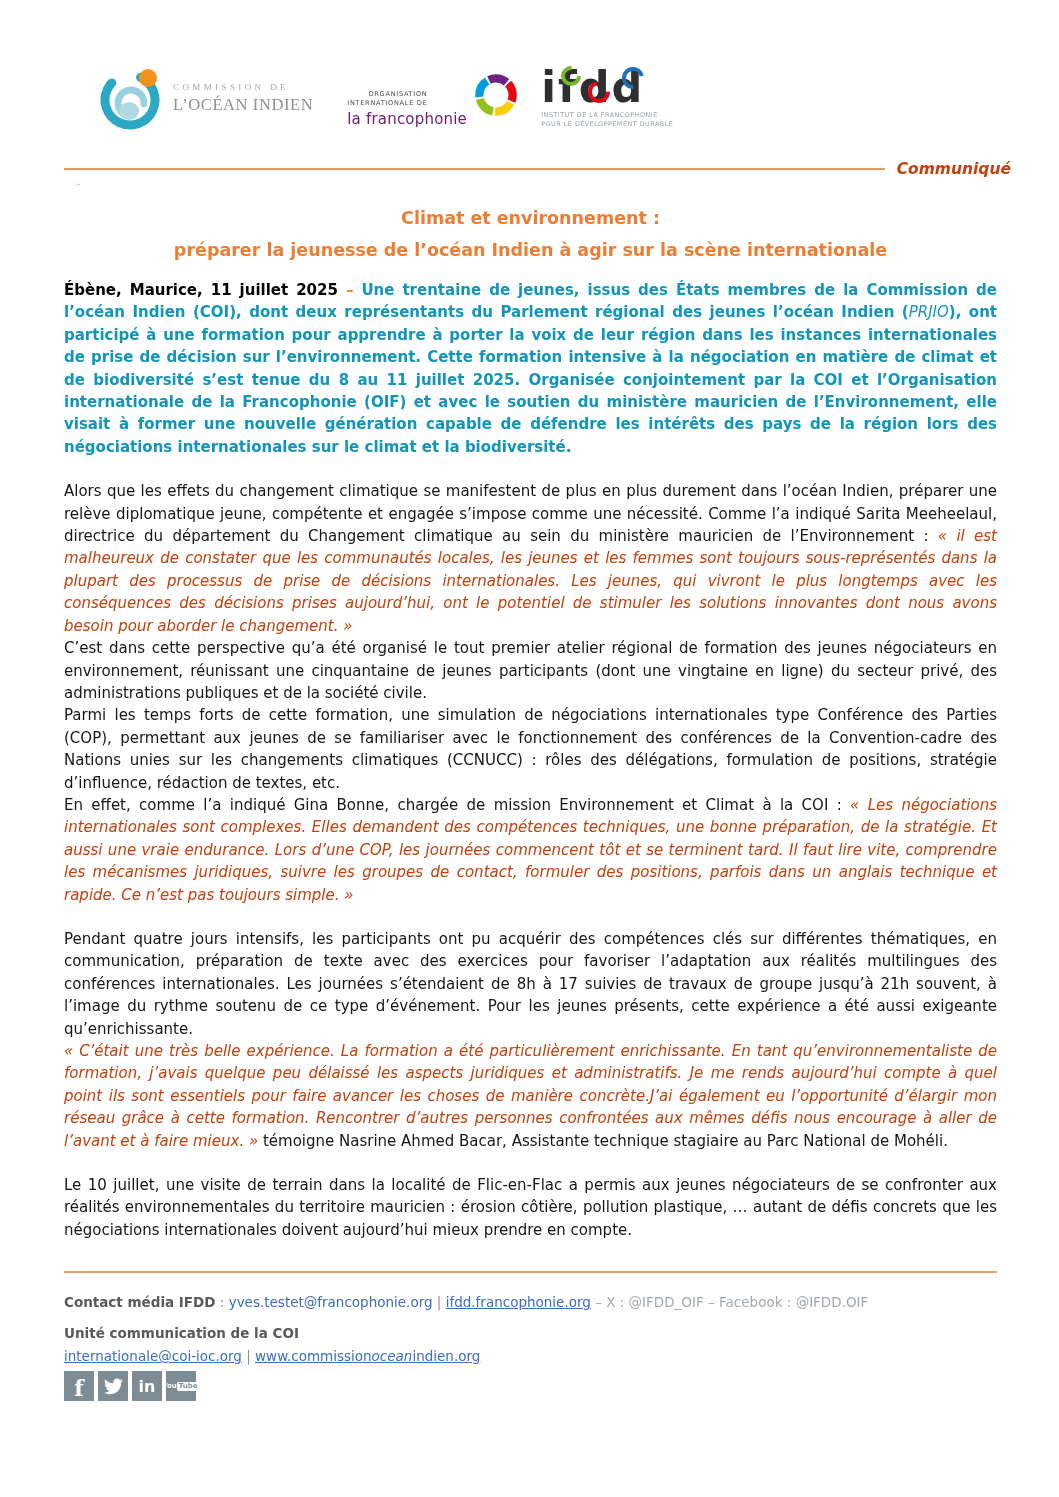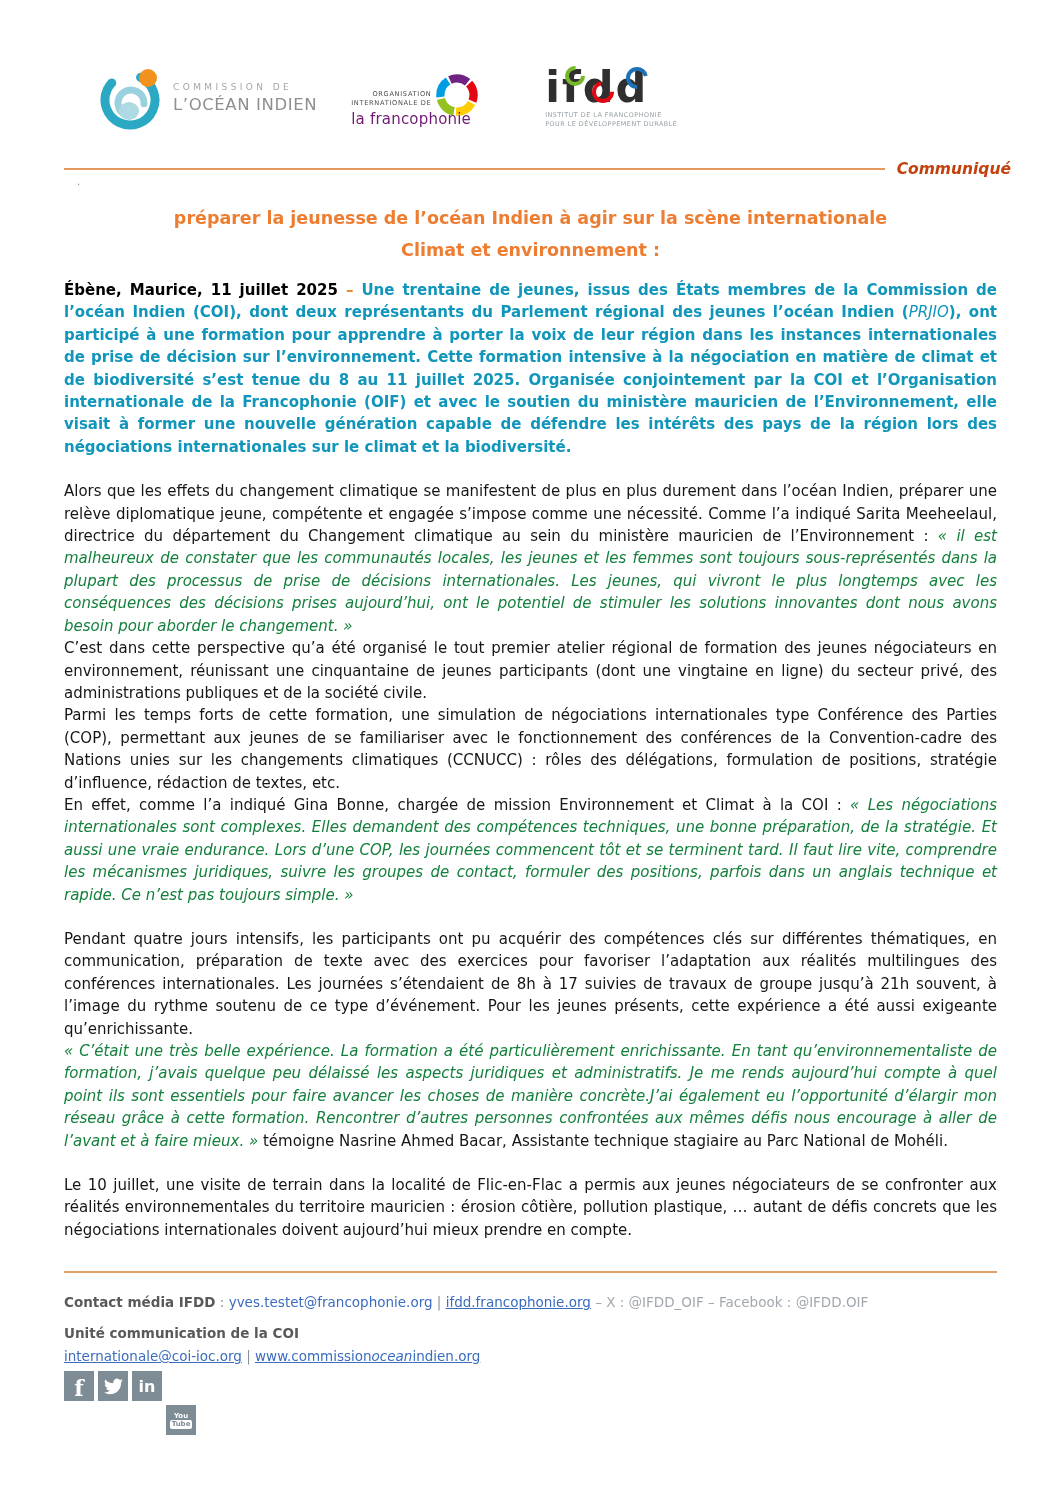--- a/index.html
+++ b/index.html
@@ -4,25 +4,25 @@
 <style>
   html,body { margin:0; padding:0; background:#ffffff; }
   .page {
     position:relative; width:1059px; height:1497px; background:#ffffff;
     font-family:"DejaVu Sans","Liberation Sans",sans-serif; overflow:hidden;
   }
   
   .logos { display:flex; align-items:flex-start; padding:66px 0 0 98px; height:86px; }
   .logo-coi { display:flex; align-items:center; }
   .coi-mark { width:64px; height:64px; }
-  .coi-text { margin-left:11px; }
+  .coi-text { margin-left:11px;font-family:Liberation Serif, serif; }
   .coi-line1 { font-size:9px; letter-spacing:3.4px; color:#A6A6A6; white-space:nowrap; }
   .coi-line2 { font-size:16.5px; letter-spacing:0.6px; color:#8F8F8F; margin-top:3px; white-space:nowrap; }
   .logo-oif { margin-left:34px; width:172px; padding-top:6px; }
-  .oif-top { display:flex; justify-content:flex-start; align-items:flex-start; }
+  .oif-top { display:flex; justify-content:space-between; align-items:flex-start; }
   .oif-small { text-align:right; font-size:6.6px; letter-spacing:0.7px; color:#4A4A4A; line-height:8.5px; margin-top:18px; margin-right:3px; white-space:nowrap; }
   .oif-ring { width:46px; height:46px; }
   .oif-name { font-size:15px; color:#701a75; letter-spacing:0.2px; margin-top:-8px; white-space:nowrap; }
   .logo-ifdd { margin-left:22px; position:relative; padding-top:0; }
   .ifdd-word { font-size:43px; font-weight:bold; color:#2F2F2F; line-height:42px; letter-spacing:2px; }
   .ifdd-rings { position:absolute; left:0; top:0; width:120px; height:46px; pointer-events:none; }
   .ifdd-cap { font-size:6.4px; color:#96A0A6; letter-spacing:0.5px; line-height:8.5px; margin-top:3px; white-space:nowrap; }
   
   .rule-row { display:flex; align-items:center; margin:8px 48px 0 64px; }
   .rule { flex:1; height:2px; background:#E6995B; }
@@ -30,40 +30,40 @@
   .stray-dot { position:absolute; left:77px; top:176px; color:#8a8a8a; font-size:10px; }
   
   .content { margin:0 62px 0 64px; }
   .title { text-align:center; color:#ED7D31; font-weight:bold; font-size:17.5px; line-height:32px; margin-top:24px; }
   .body-text { font-size:15px; line-height:22.4px; text-align:justify; color:#161616; margin:0; }
   .mt { margin-top:22px; }
   .dateline { font-weight:bold; color:#000000; }
   .dash { color:#E98C3A; font-weight:bold; }
   .lead { font-weight:bold; color:#1095BB; }
   .prjio { font-weight:normal;font-style:italic; }
-  .quote { font-style:italic; color:#15803d;margin-top:48px; }
+  .quote { font-style:italic; color:#c2410c;margin-top:48px; }
   .section-h { font-weight:bold; font-size:15px; color:#111111; margin:22px 0 0 0; }
   
   .footer { margin-top:30px; }
   .f-rule { height:2px; background:#DFA06A; margin:0 62px 0 64px; }
   .f-inner { margin:0 64px; font-size:13.5px; }
   .f-line1 { margin-top:21px; color:#9FA6AC; }
   .f-bold { font-weight:bold; color:#595959; }
   .f-sep { color:#8A9096; }
   a.f-link { color:#3B6CC0; text-decoration:none; cursor:pointer; }
   a.f-link-u { color:#3B6CC0; text-decoration:underline; cursor:pointer; }
   .f-muted { color:#A2A8AE; }
   .f-line2 { margin-top:15px; }
   .f-line3 { margin-top:7px; }
   .site-it { font-style:italic; }
   .social { display:flex; gap:4px; margin-top:7px; }
   .icon { width:30px; height:30px; background:#7E8C96; color:#ffffff; display:flex; align-items:center; justify-content:center; cursor:pointer; }
   .fb-glyph { font-family:"DejaVu Serif","Liberation Serif",serif; font-weight:bold; font-size:22px; line-height:28px; margin-top:4px; }
   .li-glyph { font-weight:bold; font-size:16px; }
-  .yt { flex-direction:column;margin-top:34px; }
+  .yt { flex-direction:row; }
   .yt-you { font-size:7px; line-height:8px; font-weight:bold; }
   .yt-tube { background:#ffffff; color:#7E8C96; font-size:7px; line-height:9px; font-weight:bold; border-radius:2px; padding:0 2px; }
 </style>
 </head>
 <body>
 
 <div class="page">
 
   <div class="logos">
     <div class="logo-coi">
@@ -113,22 +113,22 @@
   <div class="rule-row">
     <div class="rule"></div>
     <div class="communique">Communiqué</div>
   </div>
 
   <span class="stray-dot">.</span>
 
   <div class="content">
 
     <div class="title">
+      <div>Climat et environnement :</div>
       <div>préparer la jeunesse de l’océan Indien à agir sur la scène internationale</div>
-      <div>Climat et environnement :</div>
     </div>
 
     <p class="body-text mt" style="margin-top:13px"><span class="dateline">Ébène, Maurice, 11 juillet 2025</span><span class="dash"> – </span><span class="lead">Une trentaine de jeunes, issus des États membres de la Commission de l’océan Indien (COI), dont deux représentants du Parlement régional des jeunes l’océan Indien (</span><span class="lead prjio">PRJIO</span><span class="lead">), ont participé à une formation pour apprendre à porter la voix de leur région dans les instances internationales de prise de décision sur l’environnement. Cette formation intensive à la négociation en matière de climat et de biodiversité s’est tenue du 8 au 11 juillet 2025. Organisée conjointement par la COI et l’Organisation internationale de la Francophonie (OIF) et avec le soutien du ministère mauricien de l’Environnement, elle visait à former une nouvelle génération capable de défendre les intérêts des pays de la région lors des négociations internationales sur le climat et la biodiversité.</span></p>
 
     <p class="body-text mt"><span>Alors que les effets du changement climatique se manifestent de plus en plus durement dans l’océan Indien, préparer une relève diplomatique jeune, compétente et engagée s’impose comme une nécessité. Comme l’a indiqué Sarita Meeheelaul, directrice du département du Changement climatique au sein du ministère mauricien de l’Environnement : </span><span class="quote">« il est malheureux de constater que les communautés locales, les jeunes et les femmes sont toujours sous-représentés dans la plupart des processus de prise de décisions internationales. Les jeunes, qui vivront le plus longtemps avec les conséquences des décisions prises aujourd’hui, ont le potentiel de stimuler les solutions innovantes dont nous avons besoin pour aborder le changement. »</span></p>
     <p class="body-text"><span>C’est dans cette perspective qu’a été organisé le tout premier atelier régional de formation des jeunes négociateurs en environnement, réunissant une cinquantaine de jeunes participants (dont une vingtaine en ligne) du secteur privé, des administrations publiques et de la société civile.</span></p>
 
 
     <p class="body-text"><span>Parmi les temps forts de cette formation, une simulation de négociations internationales type Conférence des Parties (COP), permettant aux jeunes de se familiariser avec le fonctionnement des conférences de la Convention-cadre des Nations unies sur les changements climatiques (CCNUCC) : rôles des délégations, formulation de positions, stratégie d’influence, rédaction de textes, etc.</span></p>
 

